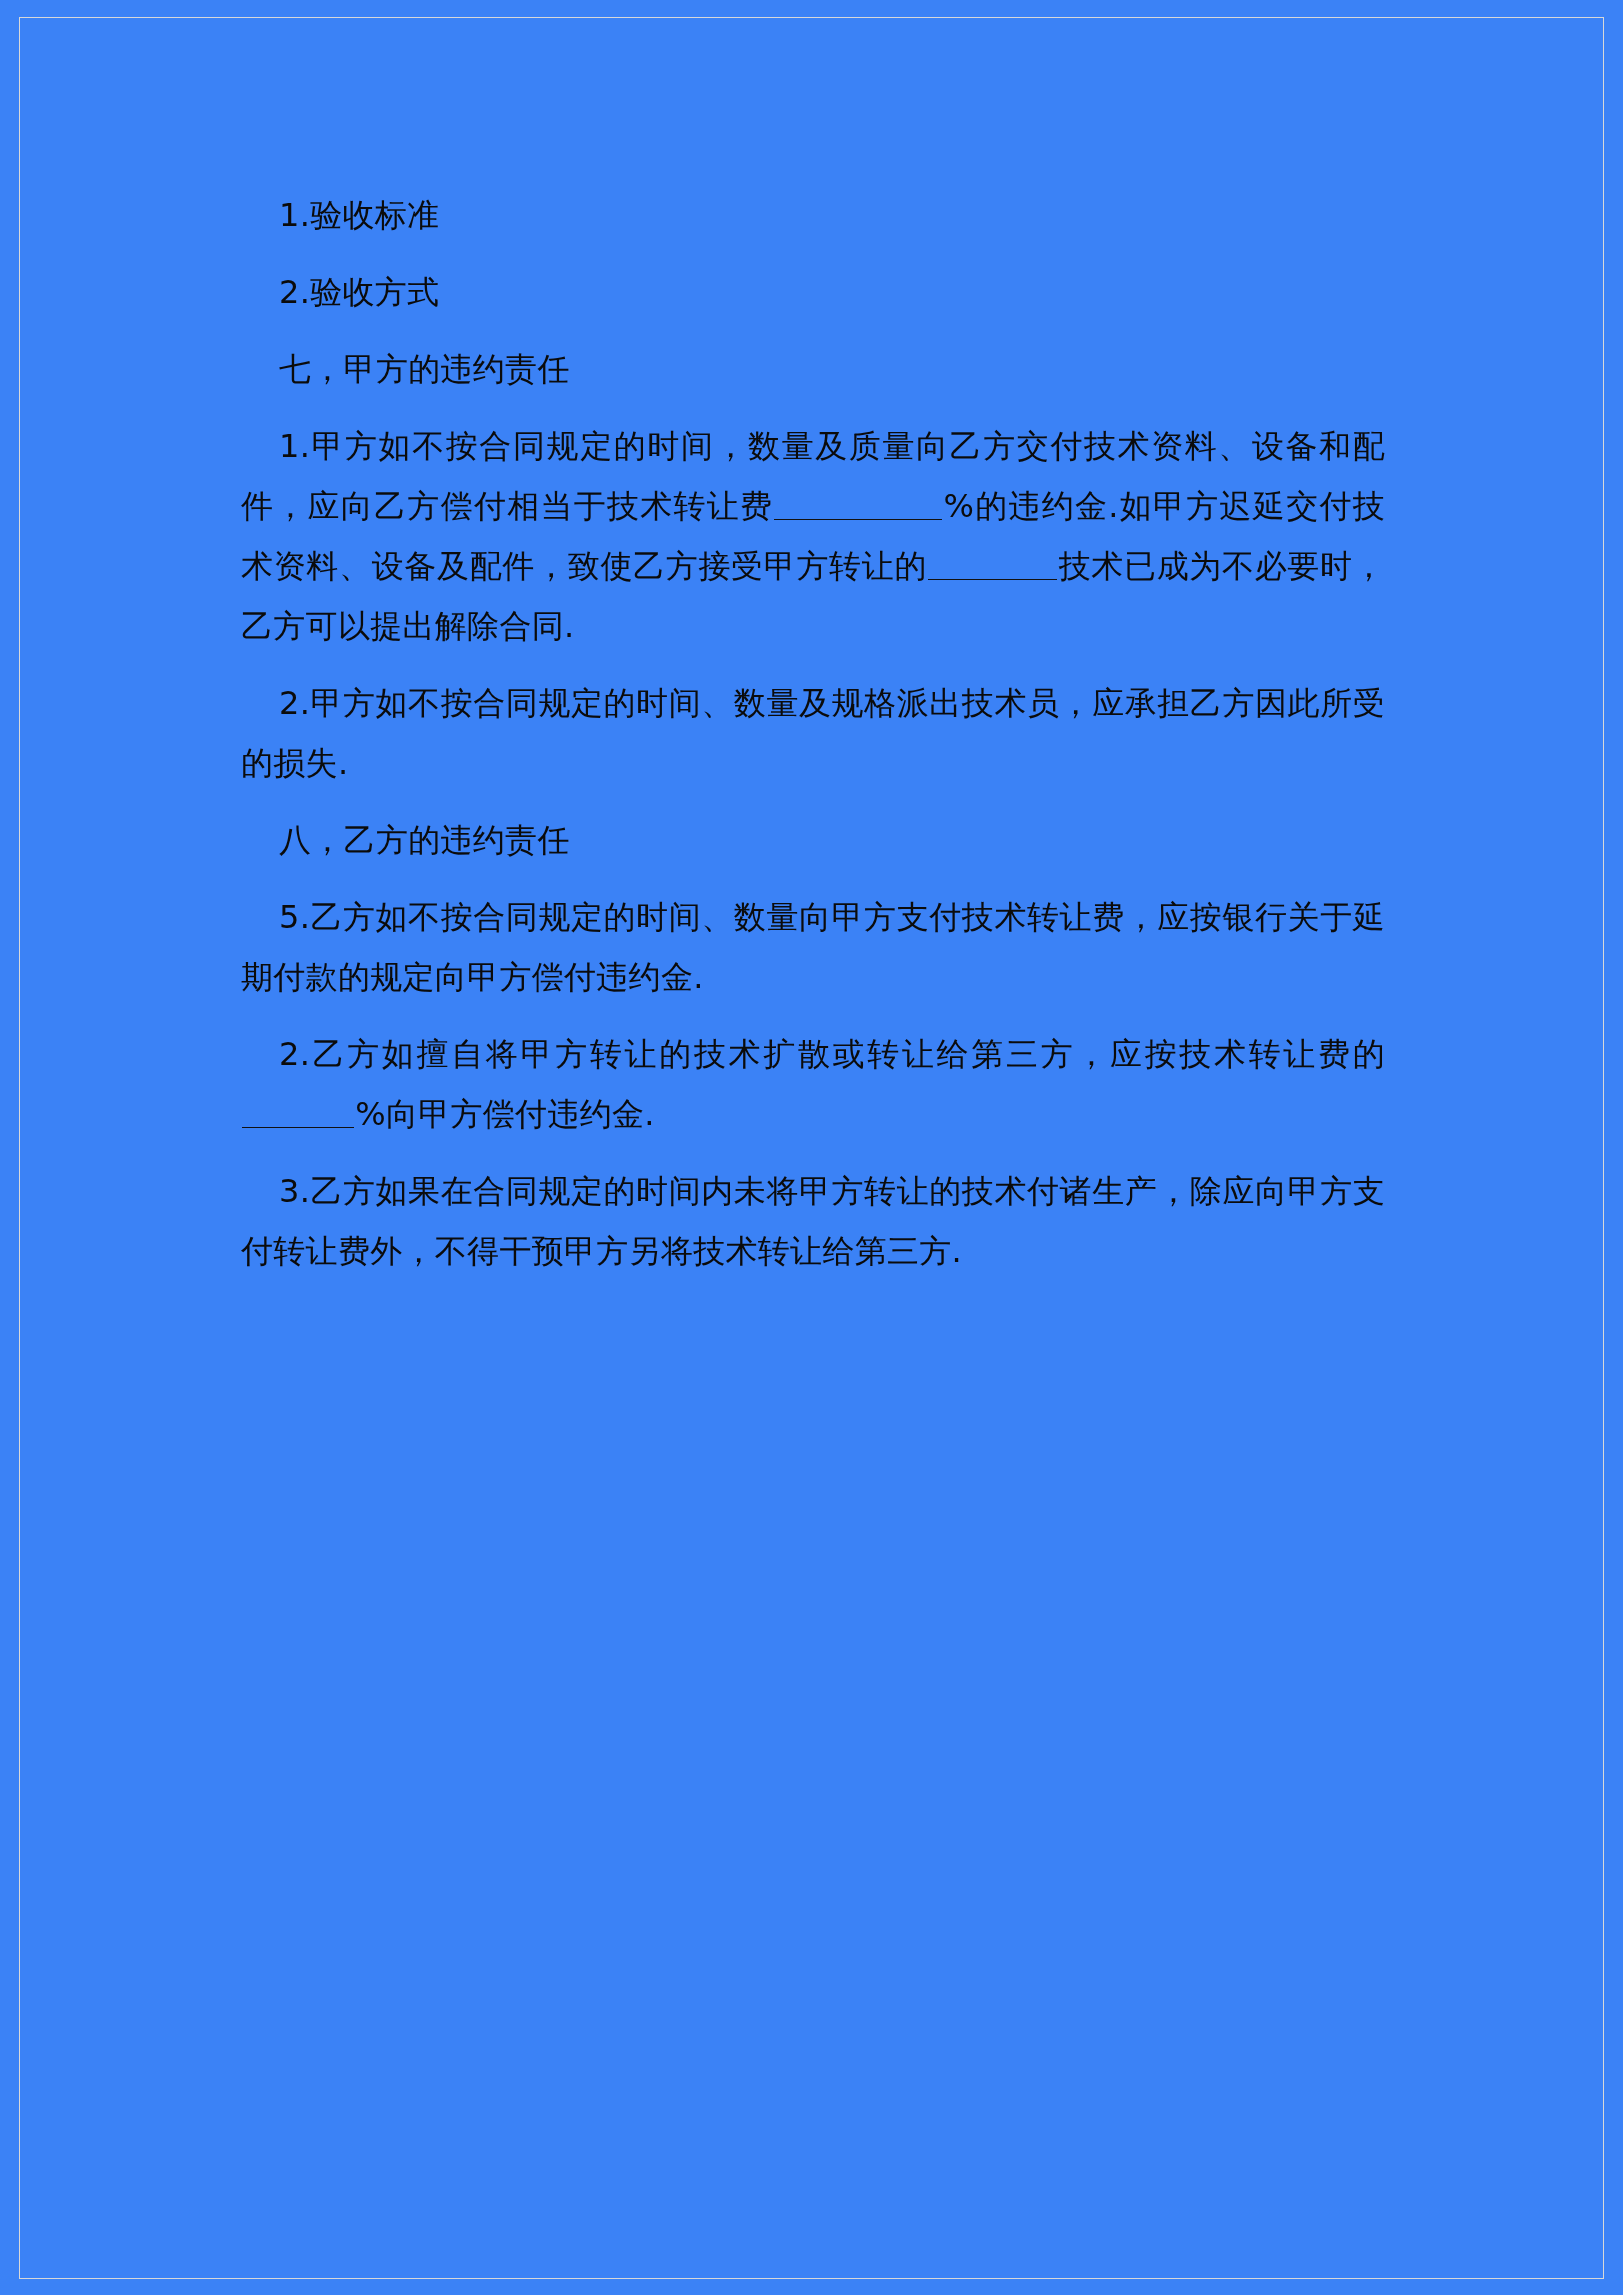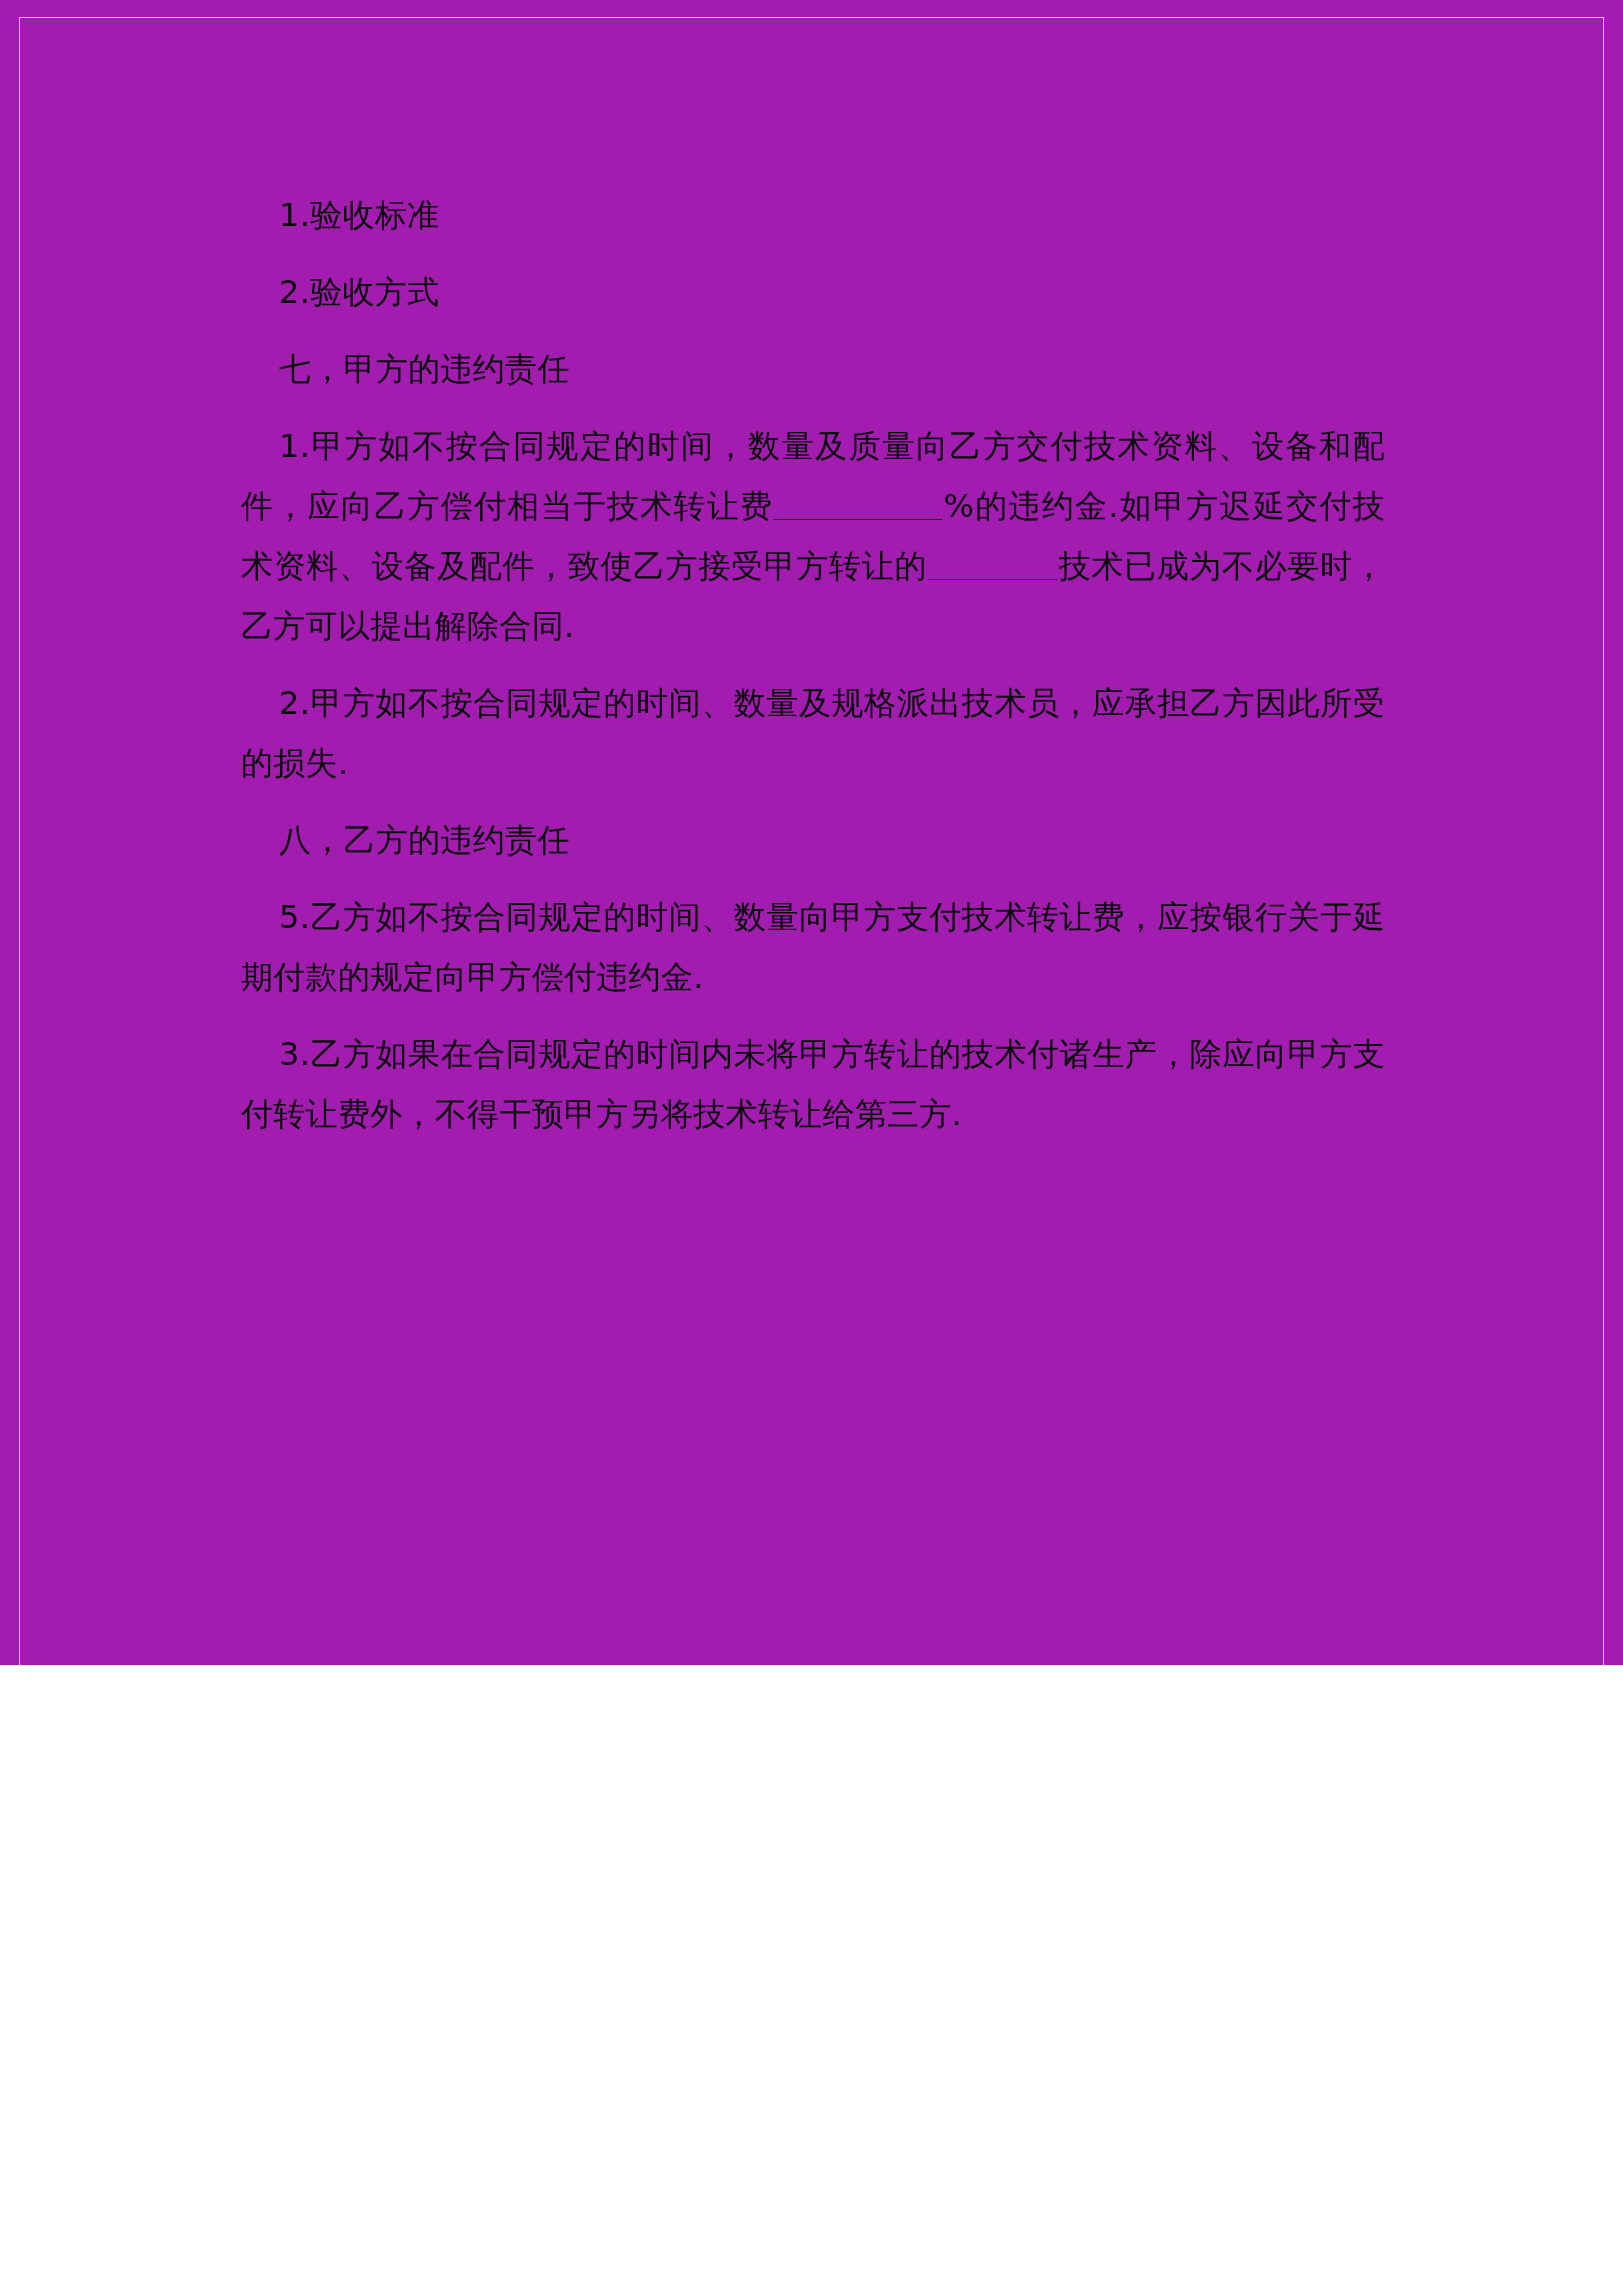--- a/index.html
+++ b/index.html
@@ -7,22 +7,22 @@
     margin: 0;
     padding: 0;
     background: #ffffff;
   }
   body {
     font-family: "DejaVu Sans", "Liberation Sans", sans-serif;
   }
   .page {
     position: relative;
     width: 1623px;
-    height: 1665px;
-    background: #a21caf;
+    height: 2295px;
+    background: #3b82f6;
     box-sizing: border-box;
     overflow: hidden;
   }
   .page-border {
     position: absolute;
     left: 19px;
     top: 17px;
     width: 1585px;
     height: 2262px;
     border: 1.7px solid #d8d8d8;
@@ -95,18 +95,19 @@
     <p class="para"><span class="indent"></span><span>1.甲方如不按合同规定的时间，数量及质量向乙方交付技术资料、设备和配件，应向乙方偿付相当于技术转让费</span><span class="blank-long"></span><span>%的违约金.如甲方迟延交付技术资料、设备及配件，致使乙方接受甲方转让的</span><span class="blank-med"></span><span>技术已成为不必要时，乙方可以提出解除合同.</span></p>
 
     <p class="para"><span class="indent"></span><span>2.甲方如不按合同规定的时间、数量及规格派出技术员，应承担乙方因此所受的损失.</span></p>
 
 
 
     <p class="para heading"><span class="indent"></span><span>八，乙方的违约责任</span></p>
 
     <p class="para"><span class="indent"></span><span>5.乙方如不按合同规定的时间、数量向甲方支付技术转让费，应按银行关于延期付款的规定向甲方偿付违约金.</span></p>
 
+    <p class="para"><span class="indent"></span><span>2.乙方如擅自将甲方转让的技术扩散或转让给第三方，应按技术转让费的</span><span class="blank-short"></span><span>%向甲方偿付违约金.</span></p>
 
     <p class="para"><span class="indent"></span><span>3.乙方如果在合同规定的时间内未将甲方转让的技术付诸生产，除应向甲方支付转让费外，不得干预甲方另将技术转让给第三方.</span></p>
 
   </div>
 </div>
 
 
 </body></html>

